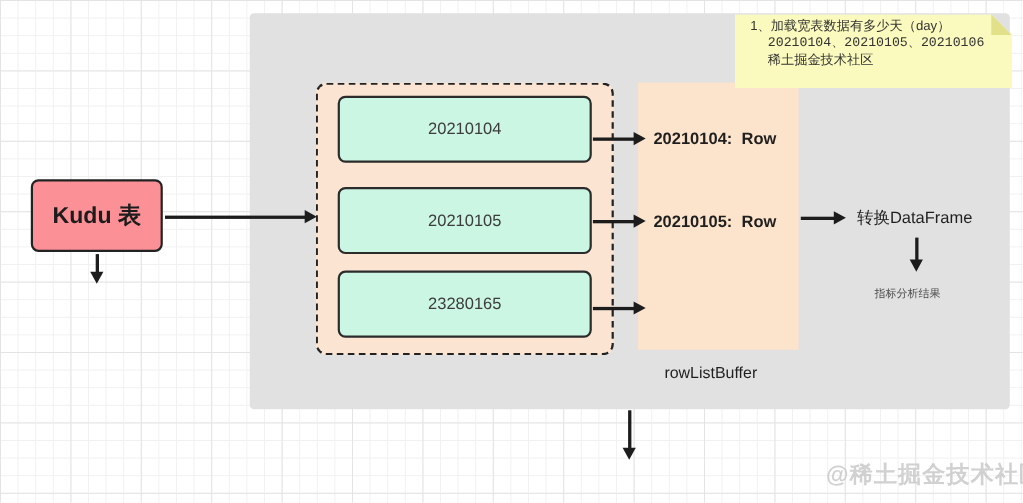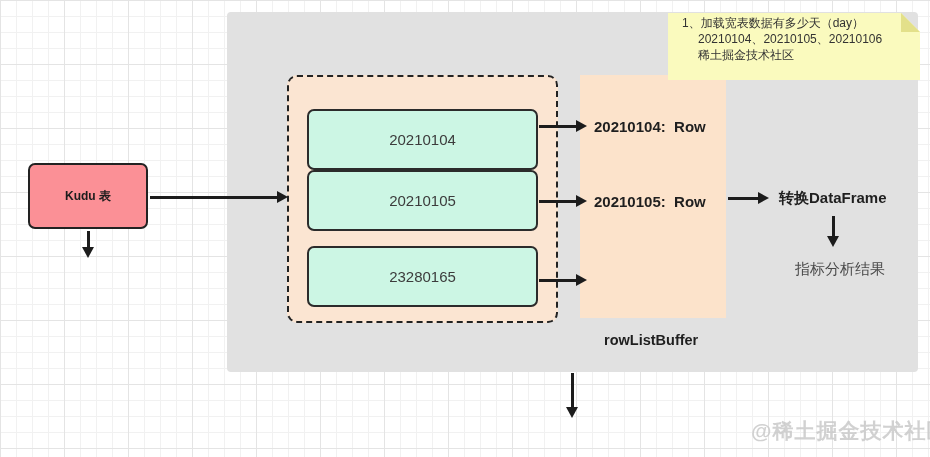--- a/index.html
+++ b/index.html
@@ -49,67 +49,67 @@
     position:absolute; left:668px; top:13px; width:252px; height:67px;
     background:#fafabe; z-index:5; padding:2px 4px 0 14px;
     clip-path:polygon(0 0, calc(100% - 19px) 0, 100% 19px, 100% 100%, 0 100%);
     font-size:12px; color:#333; line-height:16px;
   }
   .note-fold {
     position:absolute; right:0; top:0; width:19px; height:19px;
     background:#e3e08a;
     clip-path:polygon(0 0, 100% 100%, 0 100%);
   }
-  .note-line.indent { padding-left:16px; }
+  .note-line.indent { padding-left:16px;font-family:Liberation Mono, monospace; }
 
   
   .kudu {
     position:absolute; left:28px; top:163px; width:120px; height:66px;
     background:#fb9096; border:2.5px solid #222; border-radius:7px;
     display:flex; align-items:center; justify-content:center;
-    font-size:12px; font-weight:bold; color:#1c1c1c;
+    font-size:21px; font-weight:bold; color:#1c1c1c;
   }
 
   
   .hline { position:absolute; height:2.5px; background:#1c1c1c; }
   .vline { position:absolute; width:2.5px; background:#1c1c1c; }
   .head-right {
     position:absolute; width:0; height:0;
     border-top:6px solid transparent; border-bottom:6px solid transparent;
     border-left:11px solid #1c1c1c;
   }
   .head-down {
     position:absolute; width:0; height:0;
     border-left:6px solid transparent; border-right:6px solid transparent;
     border-top:11px solid #1c1c1c;
   }
 
   
   .lbl { position:absolute; white-space:pre; }
-  .lbl-bold { font-weight:bold; color:#1f1f1f; }
+  .lbl-bold { font-weight:normal; color:#1f1f1f; }
   .kudu-caption { left:20px; top:270px; font-size:14px; color:#333; }
   .dataframe-label { left:305px; top:341px; font-size:15px; }
   .buffer-label { left:604px; top:332px; font-size:14.5px; }
   .transform-label { left:779px; top:189px; font-size:15px; }
-  .result-label { left:795px; top:260px; font-size:15px; color:#4a4a4a; }
+  .result-label { left:795px; top:260px; font-size:10px; color:#4a4a4a; }
   .process-label { left:489px; top:430px; font-size:13.5px; color:#333; }
   .watermark {
     left:751px; top:417px; font-size:21px; color:#c9c9c9;
     letter-spacing:1px; font-weight:bold; opacity:.85;
   }
 </style>
 </head>
 <body>
 
 <div class="canvas">
 
   <div class="panel"></div>
 
   <div class="dashed-box"></div>
-  <div class="green-box" style="top:109px">
+  <div class="green-box" style="top:87px">
     <span>20210104</span>
   </div>
   <div class="green-box" style="top:170px">
     <span>20210105</span>
   </div>
   <div class="green-box" style="top:246px">
     <span>23280165</span>
   </div>
 
   <div class="buffer-box"></div>

